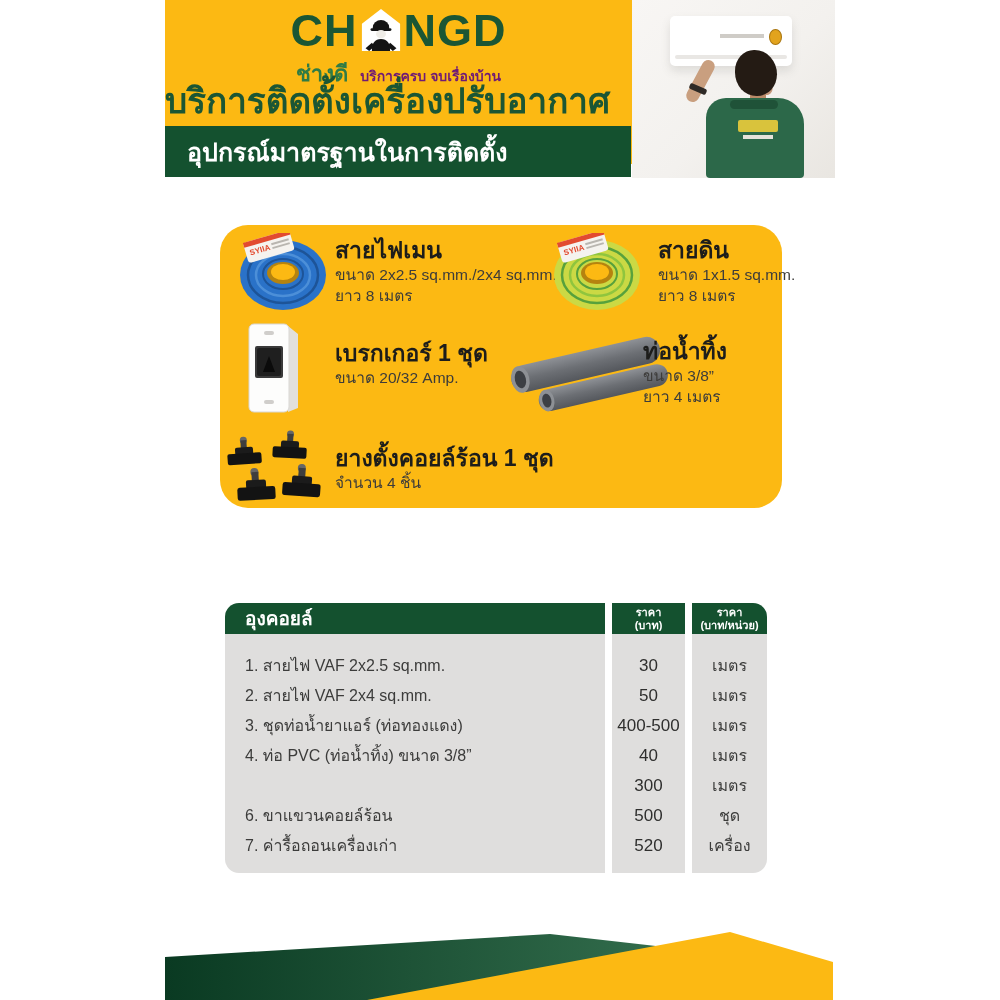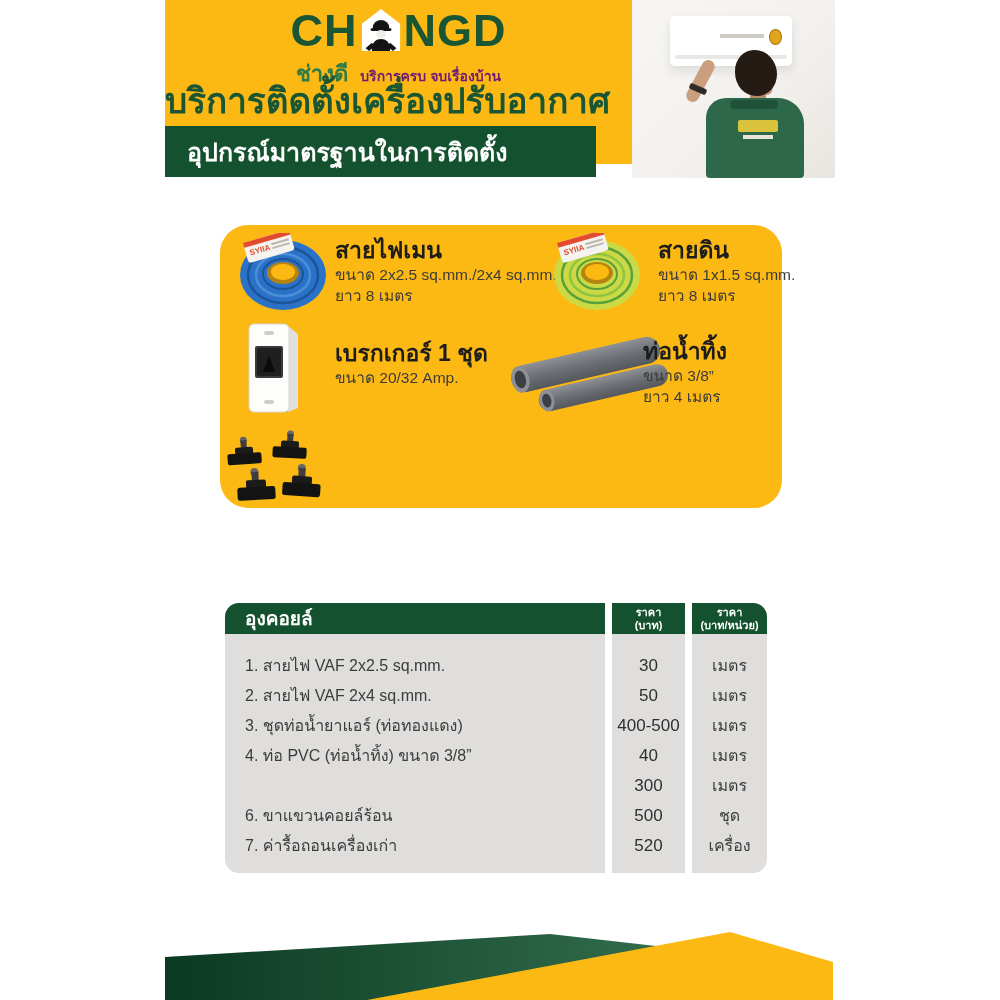--- a/index.html
+++ b/index.html
@@ -11,21 +11,21 @@
   .logo-row{position:absolute;left:0;top:6px;width:100%;height:50px;display:flex;
             justify-content:center;align-items:center;gap:3px;}
   .logo-txt{font-size:45px;font-weight:800;color:#1B5634;letter-spacing:1px;line-height:50px;}
   .logo-house{width:40px;height:46px;margin-top:-2px;}
   .logo-sub{position:absolute;left:0;top:56px;width:100%;display:flex;justify-content:center;
             align-items:baseline;gap:12px;}
   .thai-name{font-size:22px;font-weight:800;color:#2F7B45;}
   .tagline{font-size:14px;font-weight:700;color:#701a75;}
   .hdr-title{position:absolute;left:0;top:80px;width:100%;font-size:35px;
              font-weight:800;color:#1B5634;line-height:42px;}
-  .section-bar{position:absolute;left:165px;top:126px;width:431px;height:51px;background:#14512F;
+  .section-bar{position:absolute;left:165px;top:126px;width:466px;height:51px;background:#14512F;
                display:flex;align-items:center;padding-left:22px;box-sizing:border-box;
                color:#ffffff;font-size:25px;font-weight:700;}
 
   
   .photo{position:absolute;left:632px;top:0;width:203px;height:178px;overflow:hidden;
          background:linear-gradient(135deg,#f8f6f4 0%,#f3f1ee 55%,#e9e6e1 100%);}
   .ac-unit{position:absolute;left:38px;top:16px;width:122px;height:50px;background:#ffffff;
            border-radius:5px;box-shadow:0 5px 10px rgba(90,85,80,.15);}
   .ac-vent{position:absolute;left:5px;right:5px;bottom:7px;height:4px;background:#e9e7e4;border-radius:2px;}
   .ac-model{position:absolute;left:50px;top:18px;width:44px;height:4px;background:#cfccc7;}
@@ -227,20 +227,24 @@
       <rect x="11" y="10" width="20" height="9" rx="2" fill="#1b1b1b"></rect>
       <rect x="2" y="17" width="38" height="13" rx="2.5" fill="#131313"></rect>
     </g>
     <g transform="translate(56,38) rotate(4 20 14)">
       <circle cx="20" cy="2" r="4" fill="#666"></circle>
         <rect x="17" y="2" width="7" height="10" fill="#3e3e3e"></rect>
       <rect x="11" y="10" width="20" height="9" rx="2" fill="#1b1b1b"></rect>
       <rect x="2" y="17" width="38" height="13" rx="2.5" fill="#131313"></rect>
     </g>
   </svg>
+  <div class="kit-text" style="left:335px;top:445px">
+    <div class="kit-name">ยางตั้งคอยล์ร้อน 1 ชุด</div>
+    <div class="kit-spec">จำนวน 4 ชิ้น</div>
+  </div>
 
 
   <div class="th-c1">อุงคอยล์</div>
   <div class="th-c2">
     <div>ราคา</div>
     <div>(บาท)</div>
   </div>
   <div class="th-c3">
     <div>ราคา</div>
     <div>(บาท/หน่วย)</div>

